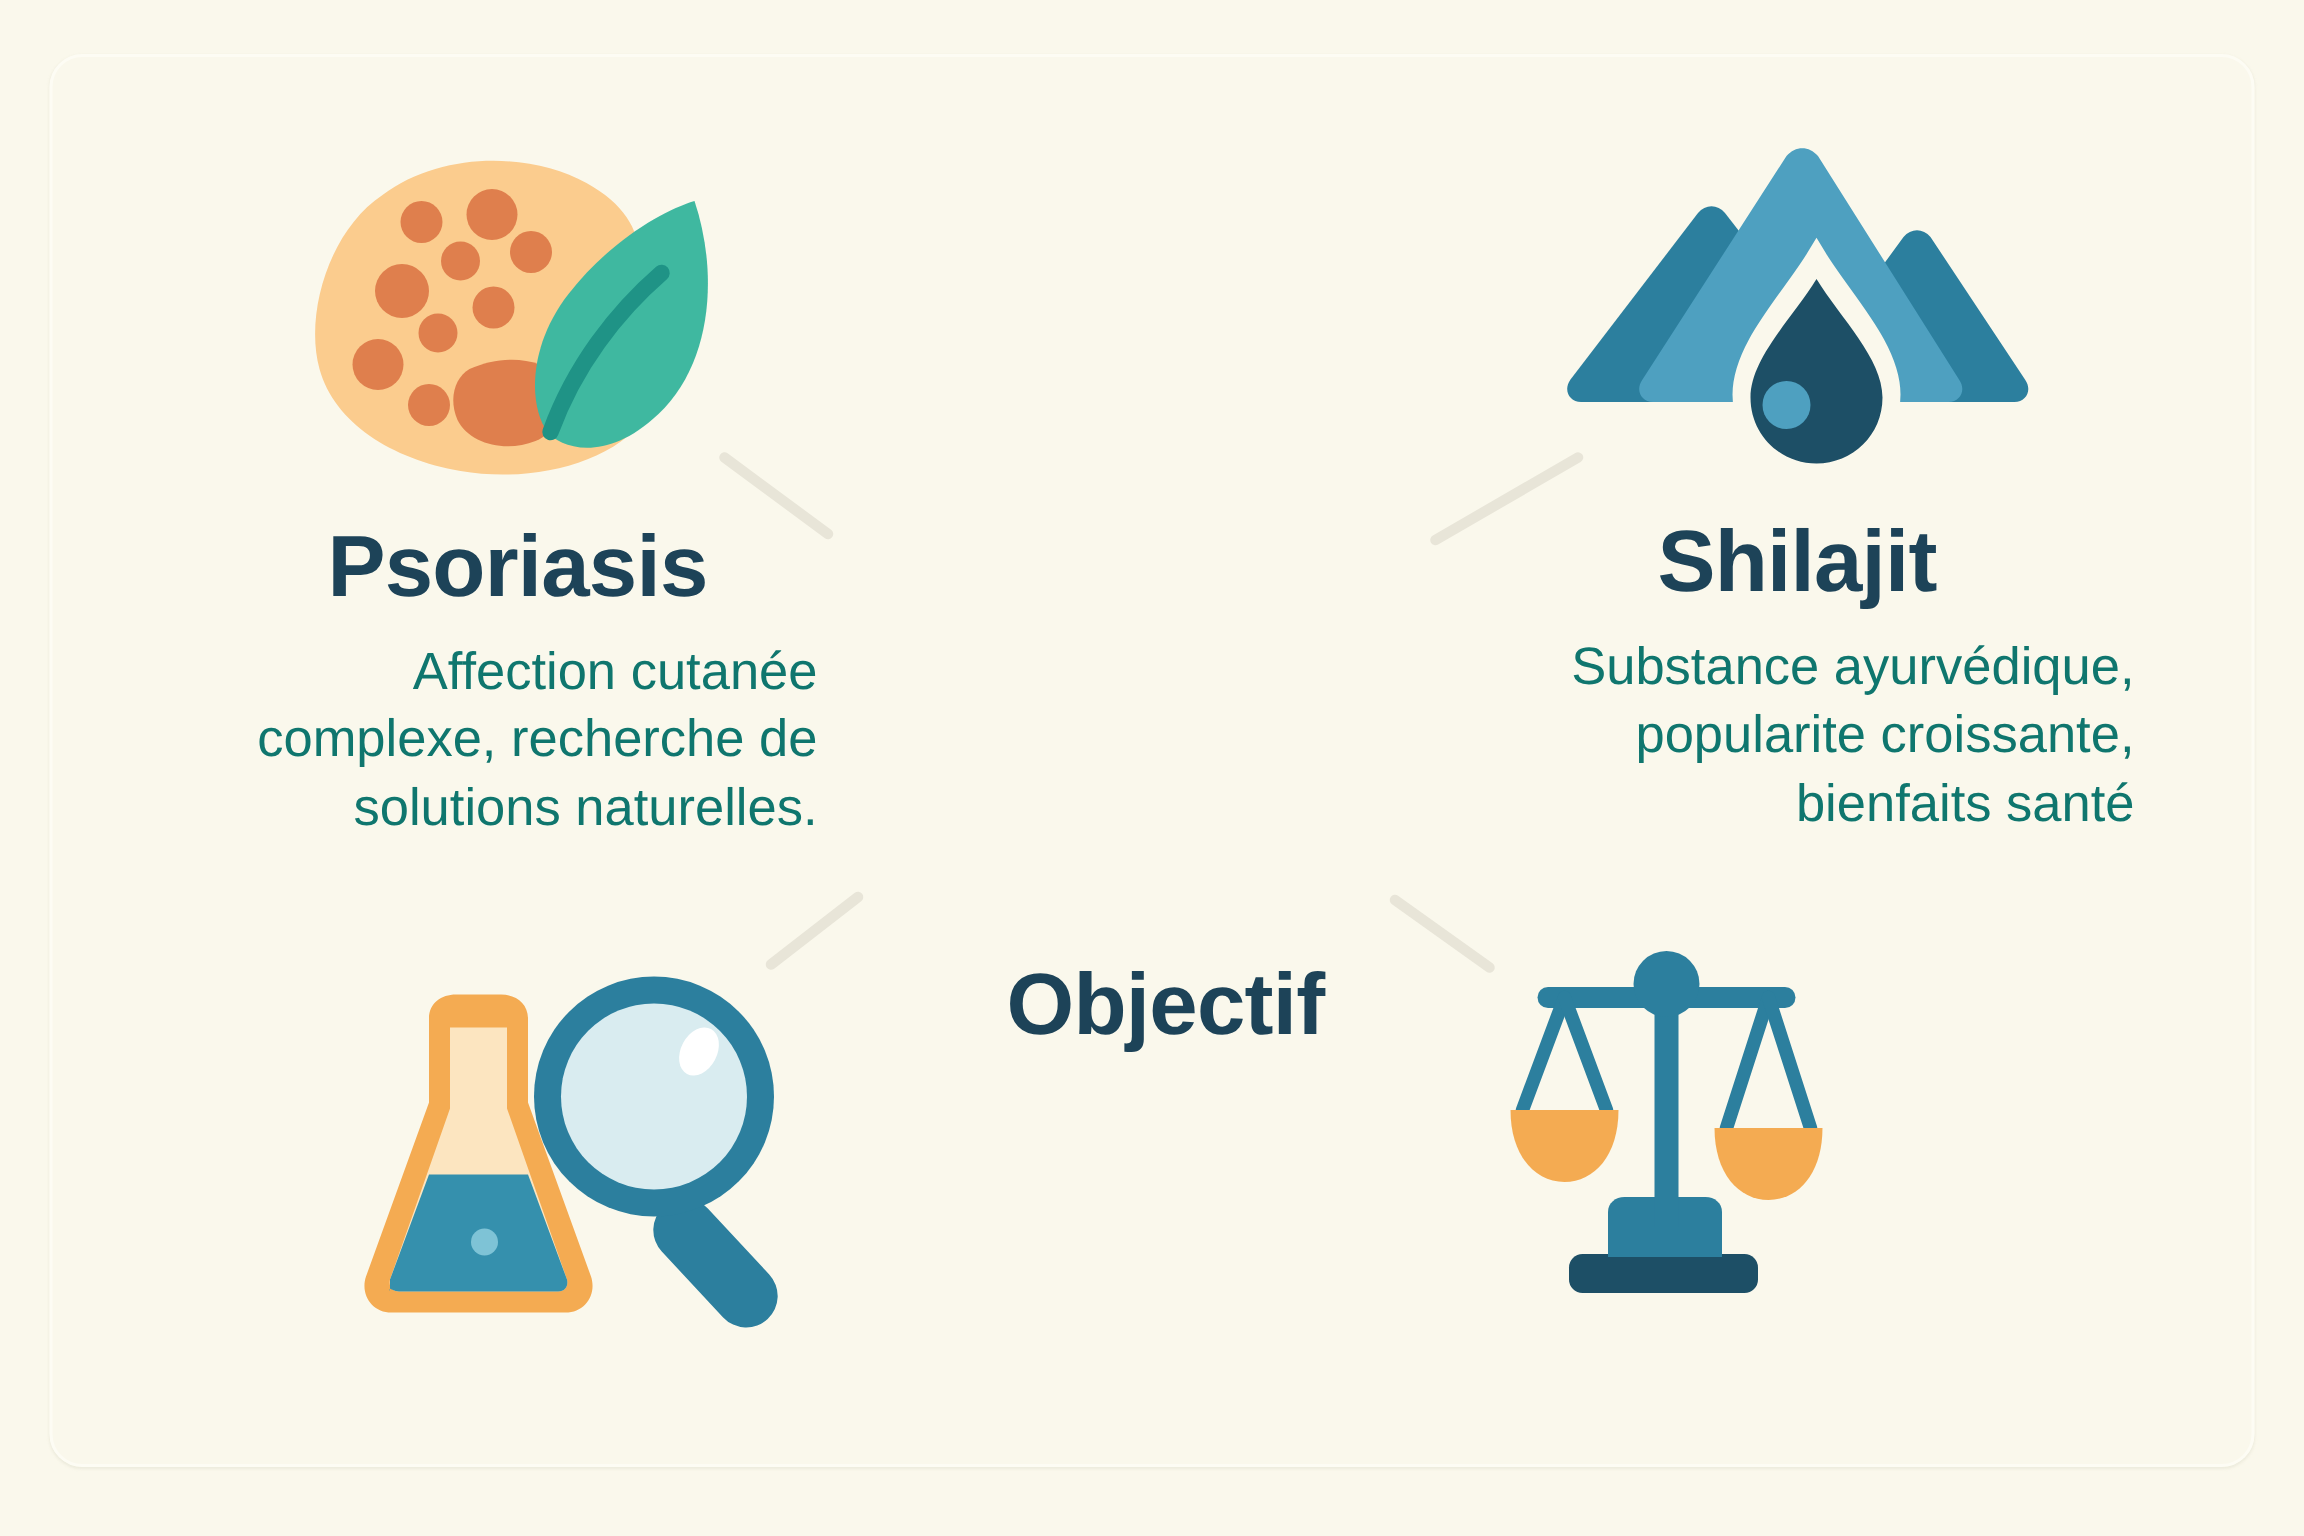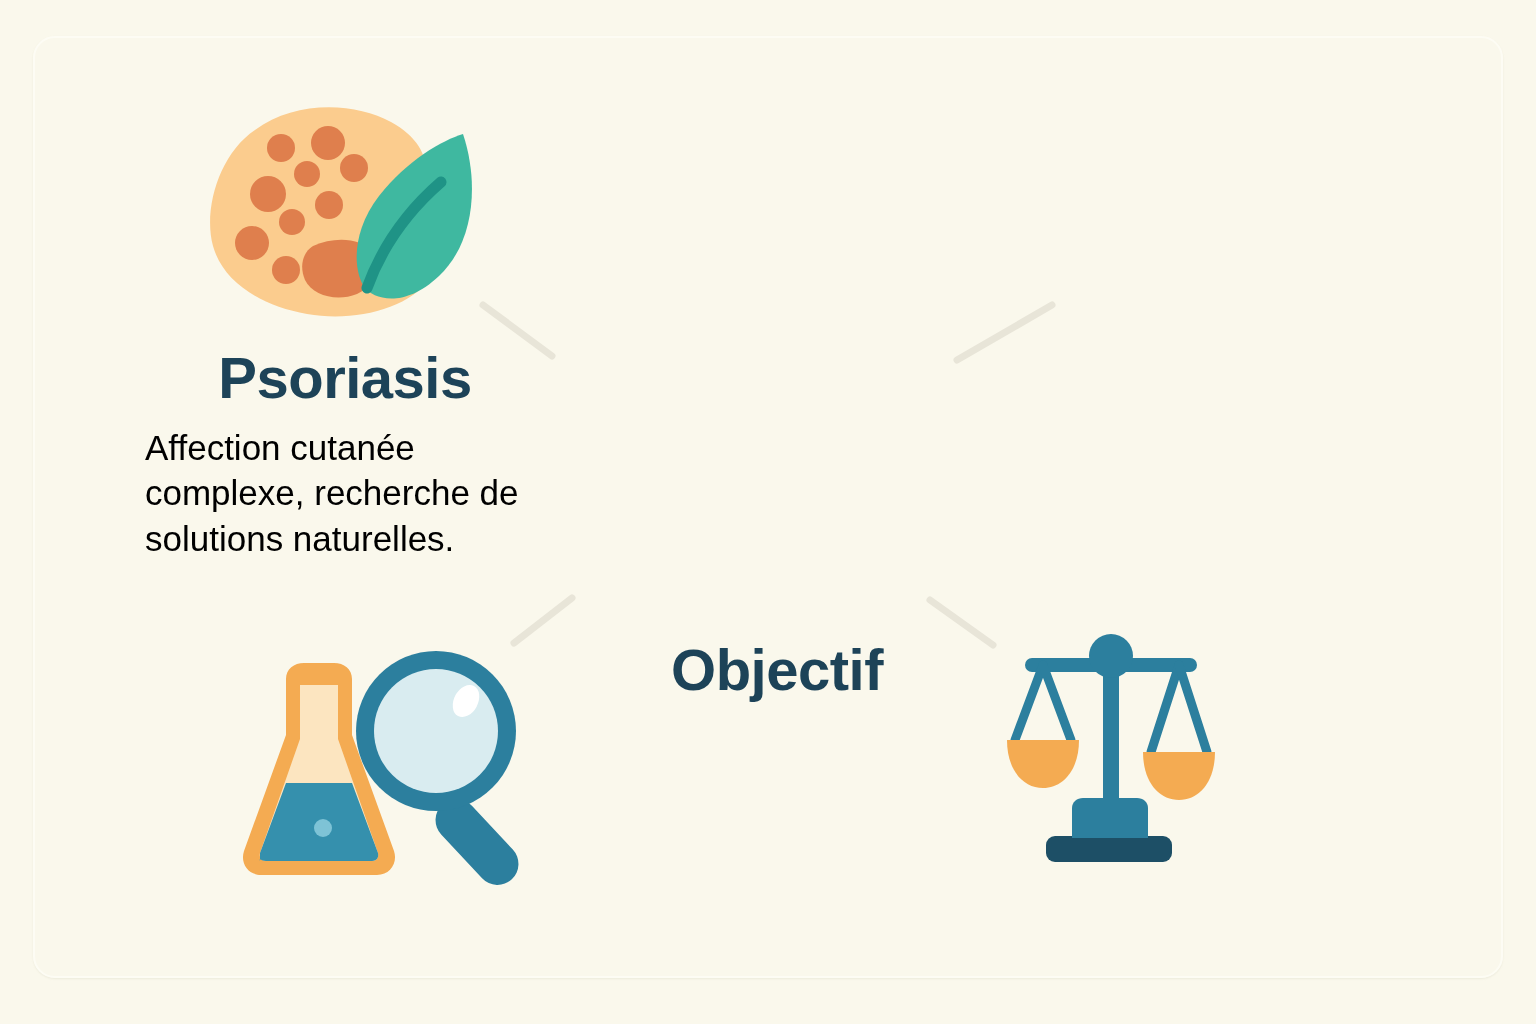--- a/index.html
+++ b/index.html
@@ -61,22 +61,22 @@
 
   .cell-title {
     color: #1d4358;
     font-weight: 700;
     letter-spacing: -0.5px;
     text-align: center;
     line-height: 1.05;
   }
 
   .cell-desc {
-    color: #000000;
-    text-align: left;
+    color: #0f766e;
+    text-align: right;
     line-height: 1.30;
     font-weight: 400;
   }
 
   
   #cell-psoriasis {
     left: 100px;
     top: 96px;
     width: 490px;
   }
@@ -173,20 +173,44 @@
         <path d="M268 38 C284 86 280 146 244 180 C208 214 178 202 170 192
                  C158 176 156 136 184 100 C212 64 248 44 268 38 Z" fill="#3fb8a0"></path>
         <path d="M246 86 C216 112 188 148 172 192" stroke="#1f9386" stroke-width="11" fill="none" stroke-linecap="round"></path>
       </svg>
     </div>
     <div class="cell-title">Psoriasis</div>
     <div class="cell-desc">Affection cutanée complexe, recherche de solutions naturelles.</div>
   </div>
 
 
+  <div class="cell" id="cell-shilajit">
+    <div class="icon-wrap">
+      <svg viewBox="0 0 340 235" width="340" height="235" xmlns="http://www.w3.org/2000/svg">
+
+        <path d="M104 52 C109 46 117 46 122 52 L212 168 L214 176 L210 178
+                 L26 178 C18 178 14 170 19 163 Z" fill="#2c7f9e"></path>
+
+        <path d="M241 68 C246 62 254 62 259 68 L322 163 C327 170 323 178 315 178
+                 L170 178 L168 168 Z" fill="#2c7f9e"></path>
+
+        <path d="M163 14 C169 7 178 7 184 14 L278 163 C283 170 279 178 271 178
+                 L74 178 C66 178 62 170 67 163 Z" fill="#4ea0c0"></path>
+
+        <path d="M183 82 C200 110 232 142 232 173 C232 203 208 226 183 226
+                 C158 226 134 203 134 173 C134 142 166 110 183 82 Z" fill="#faf8ec" stroke="#faf8ec" stroke-width="14"></path>
+
+        <path d="M183 96 C199 122 227 149 227 175 C227 200 207 219 183 219
+                 C159 219 139 200 139 175 C139 149 167 122 183 96 Z" fill="#1d4f66"></path>
+        <circle cx="163" cy="180" r="16" fill="#4ea0c0"></circle>
+      </svg>
+    </div>
+    <div class="cell-title">Shilajit</div>
+    <div class="cell-desc">Substance ayurvédique, popularite croissante, bienfaits santé</div>
+  </div>
 
   <div class="cell" id="cell-research">
     <div class="icon-wrap">
       <svg viewBox="0 0 350 270" width="350" height="270" xmlns="http://www.w3.org/2000/svg">
 
         <path d="M58 62 L58 54 C58 44 66 38 76 38 L106 38
                  C116 38 124 44 124 54 L124 62
                  L124 110 L166 226 C170 238 162 250 149 250
                  L33 250 C20 250 12 238 16 226 L58 110 Z" fill="#f4ab52"></path>
 

